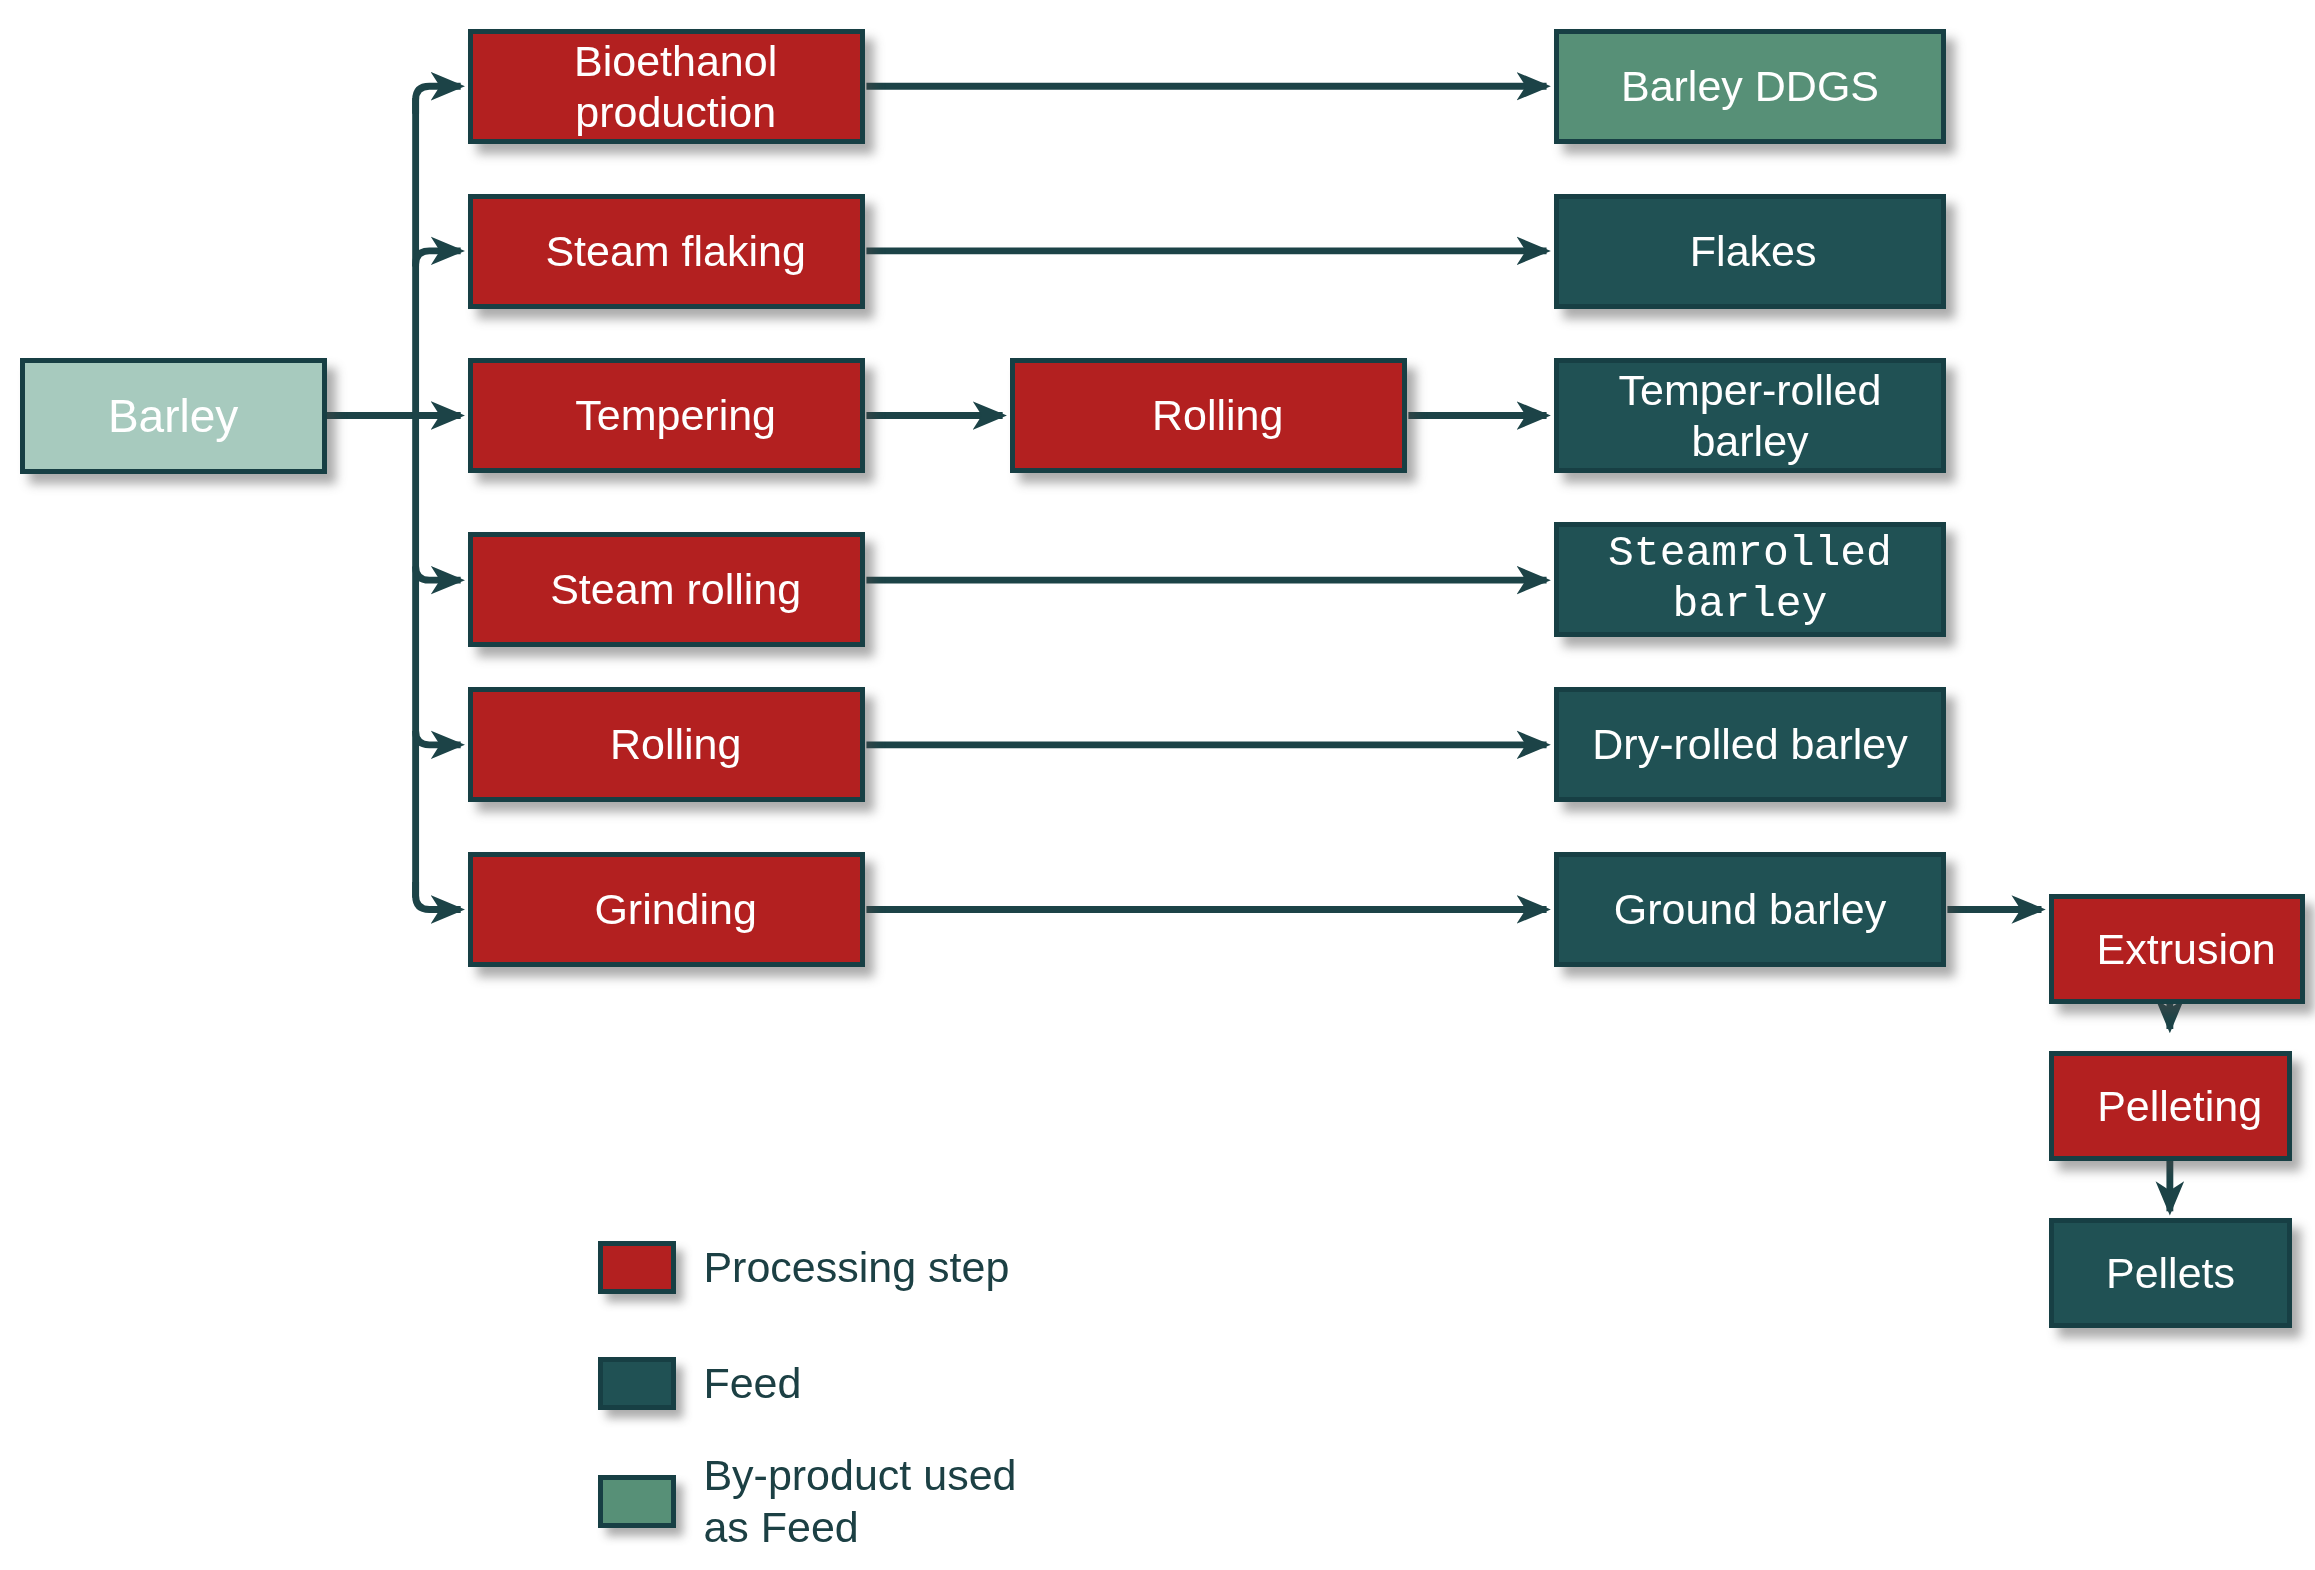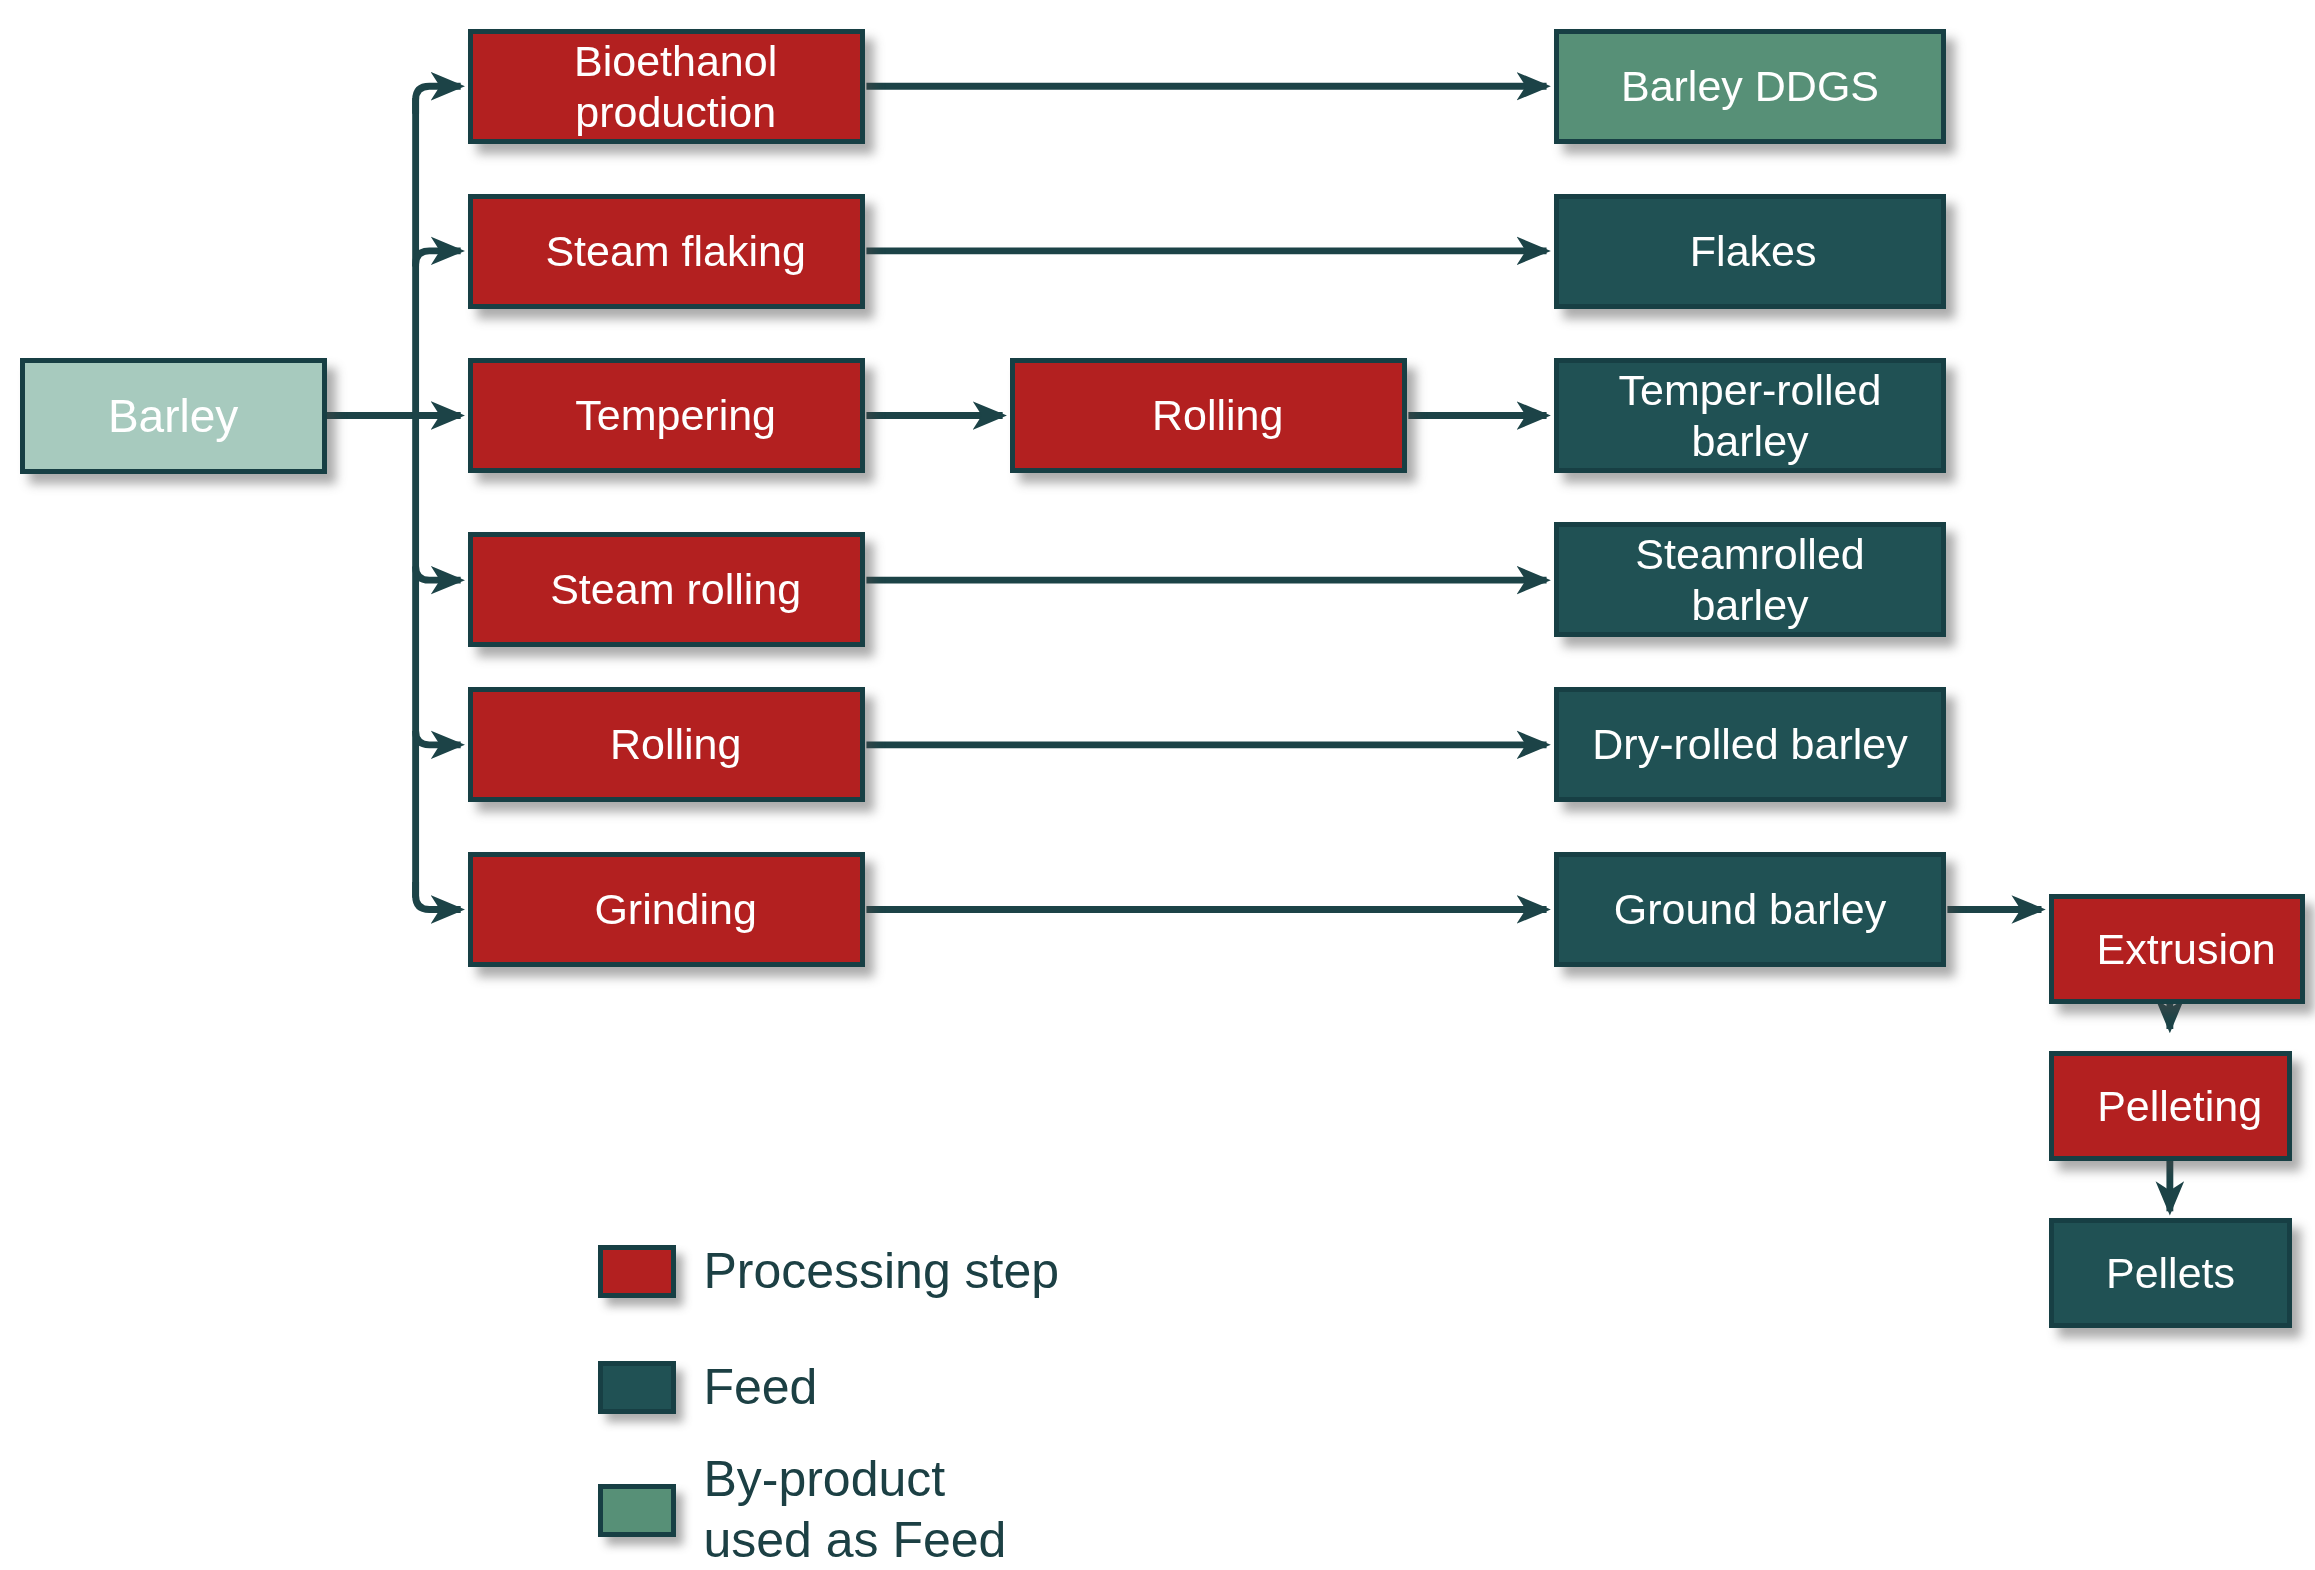--- a/index.html
+++ b/index.html
@@ -26,38 +26,38 @@
   #n-bioethanol{left:468px;top:29px;width:397px;height:115px;}
   #n-steam-flaking{left:468px;top:194px;width:397px;height:115px;}
   #n-tempering{left:468px;top:358px;width:397px;height:115px;}
   #n-steam-rolling{left:468px;top:532px;width:397px;height:115px;}
   #n-rolling{left:468px;top:687px;width:397px;height:115px;}
   #n-grinding{left:468px;top:852px;width:397px;height:115px;}
   #n-rolling2{left:1010px;top:358px;width:397px;height:115px;}
   #n-ddgs{left:1554px;top:29px;width:392px;height:115px;}
   #n-flakes{left:1554px;top:194px;width:392px;height:115px;padding-left:20px;}
   #n-temper-rolled{left:1554px;top:358px;width:392px;height:115px;}
-  #n-steamrolled{left:1554px;top:522px;width:392px;height:115px;}
+  #n-steamrolled{left:1554px;top:522px;width:392px;height:115px;font-family:Liberation Mono, monospace;}
   #n-dry-rolled{left:1554px;top:687px;width:392px;height:115px;}
   #n-ground{left:1554px;top:852px;width:392px;height:115px;}
   #n-extrusion{left:2049px;top:894px;width:256px;height:110px;}
   #n-pelleting{left:2049px;top:1036px;width:243px;height:110px;margin-top:15px;}
   #n-pellets{left:2049px;top:1218px;width:243px;height:110px;}
 
   
   .legend-row{position:absolute;left:598px;display:flex;align-items:center;gap:27.4px;}
   #legend-processing{top:1241px;}
   #legend-feed{top:1357px;}
   #legend-byproduct{top:1449px;}
   .swatch{width:78px;height:53px;box-sizing:border-box;border:5.9px solid #173f44;
           box-shadow:7.8px 8.8px 8.8px rgba(70,70,70,.45);flex:0 0 auto;}
   .swatch.process{background:#b32020;}
   .swatch.feed{background:#205154;}
   .swatch.byproduct{background:#579077;}
-  .legend-label{color:#1c4044;font-size:50px;line-height:1.22;}
+  .legend-label{color:#1c4044;font-size:43px;line-height:1.22;}
   #legend-byproduct .legend-label{width:333px;}
 </style>
 </head>
 <body>
 
 <div id="canvas">
 
   <svg id="wires" viewBox="0 0 2362 1602" xmlns="http://www.w3.org/2000/svg">
     <defs>
       <marker id="ah" viewBox="0 0 12 10" refX="10.5" refY="5" markerWidth="5" markerHeight="4.3" orient="auto" markerUnits="strokeWidth">

